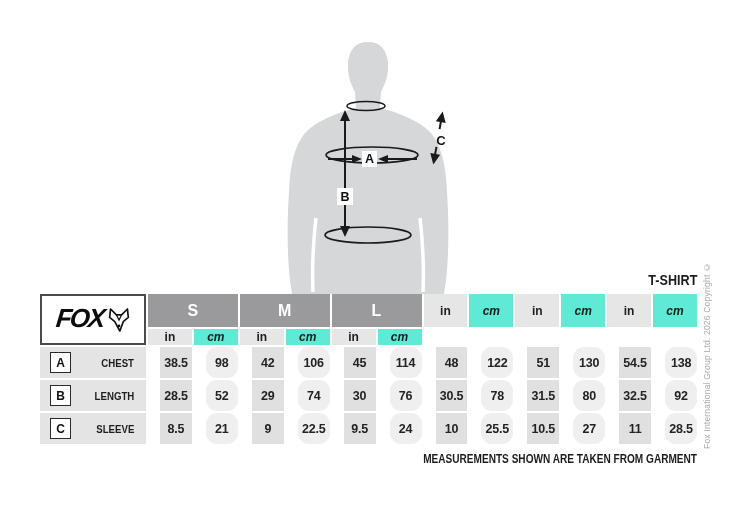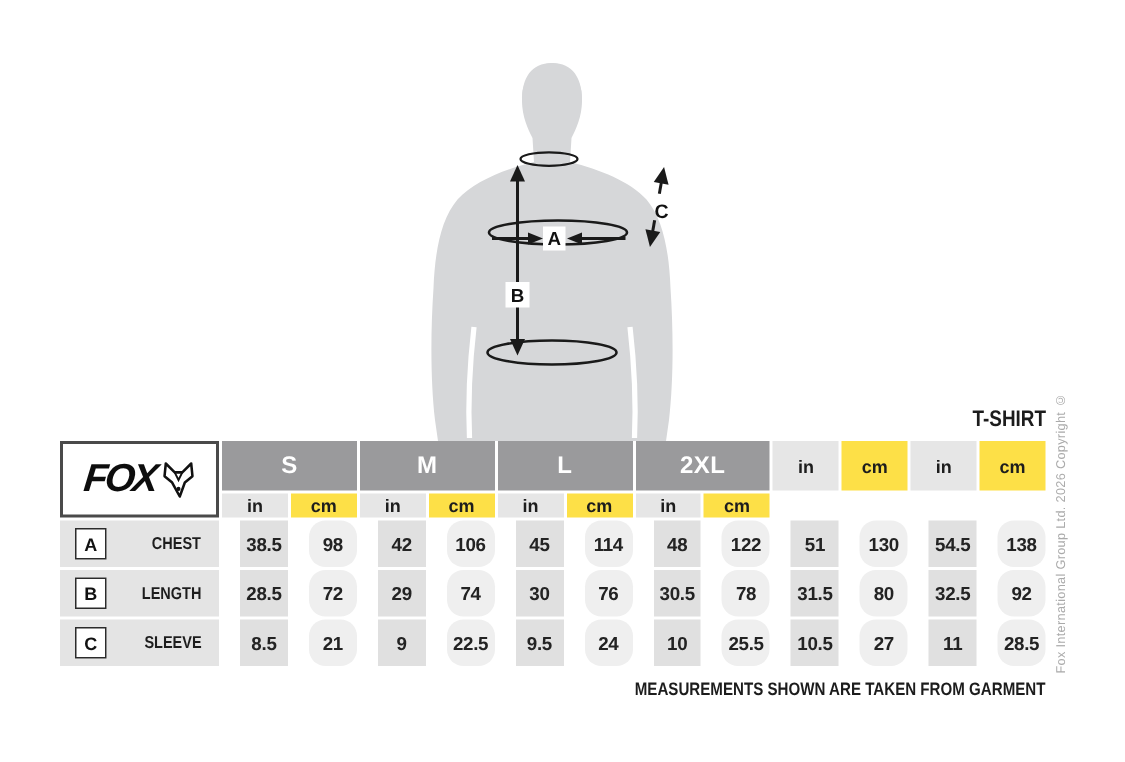--- a/index.html
+++ b/index.html
@@ -42,21 +42,21 @@
   .fox-text {
     font-style:italic; font-weight:bold; font-size:26px; letter-spacing:-2px;
     color:#0d0d0d; transform:skewX(-6deg); padding-bottom:2px;
   }
   .size-h {
     grid-column:span 2; background:#9a9a9c; color:#ffffff;
     font-weight:bold; font-size:16px; letter-spacing:.3px;
   }
   .u-cell { font-weight:bold; font-size:12px; color:#1d1d1d; }
   .u-in { background:#e6e6e6; }
-  .u-cm { background:#fde047; }
+  .u-cm { background:#5eead4;font-style:italic; }
   .row-label {
     grid-column:1; background:#e4e4e4; justify-content:space-between !important;
     padding:0 12px 0 10px; box-sizing:border-box;
   }
   .letter-box {
     width:19px; height:19px; background:#fff; border:1px solid #2b2b2b;
     display:flex; align-items:center; justify-content:center;
     font-size:12px; font-weight:bold; color:#111;
   }
   .rl-text {
@@ -123,21 +123,20 @@
       <svg width="22" height="26" viewBox="0 0 26 30">
         <path d="M3,2 L10,9 L16,9 L23,2 L24,12 L18,17 L14,28 L8,17 L2,12 Z" fill="#ffffff" stroke="#111111" stroke-width="2" stroke-linejoin="round"></path>
         <path d="M10,9 L13,15 L16,9" fill="none" stroke="#111111" stroke-width="1.5"></path>
         <circle cx="13" cy="22" r="1.6" fill="#111111"></circle>
       </svg>
     </div>
 
     <div class="size-h">S</div>
     <div class="size-h">M</div>
     <div class="size-h">L</div>
-    <div class="size-h">2XL</div>
 
     <div class="u-cell u-in">in</div>
     <div class="u-cell u-cm">cm</div>
     <div class="u-cell u-in">in</div>
     <div class="u-cell u-cm">cm</div>
     <div class="u-cell u-in">in</div>
     <div class="u-cell u-cm">cm</div>
     <div class="u-cell u-in">in</div>
     <div class="u-cell u-cm">cm</div>
     <div class="u-cell u-in">in</div>
@@ -160,21 +159,21 @@
     <div class="vc v-in">51</div>
     <div class="vc v-cm">130</div>
     <div class="vc v-in">54.5</div>
     <div class="vc v-cm">138</div>
 
     <div class="row-label">
       <span class="letter-box">B</span>
       <span class="rl-text">LENGTH</span>
     </div>
     <div class="vc v-in">28.5</div>
-    <div class="vc v-cm">72</div>
+    <div class="vc v-cm">52</div>
     <div class="vc v-in">29</div>
     <div class="vc v-cm">74</div>
     <div class="vc v-in">30</div>
     <div class="vc v-cm">76</div>
     <div class="vc v-in">30.5</div>
     <div class="vc v-cm">78</div>
     <div class="vc v-in">31.5</div>
     <div class="vc v-cm">80</div>
     <div class="vc v-in">32.5</div>
     <div class="vc v-cm">92</div>

